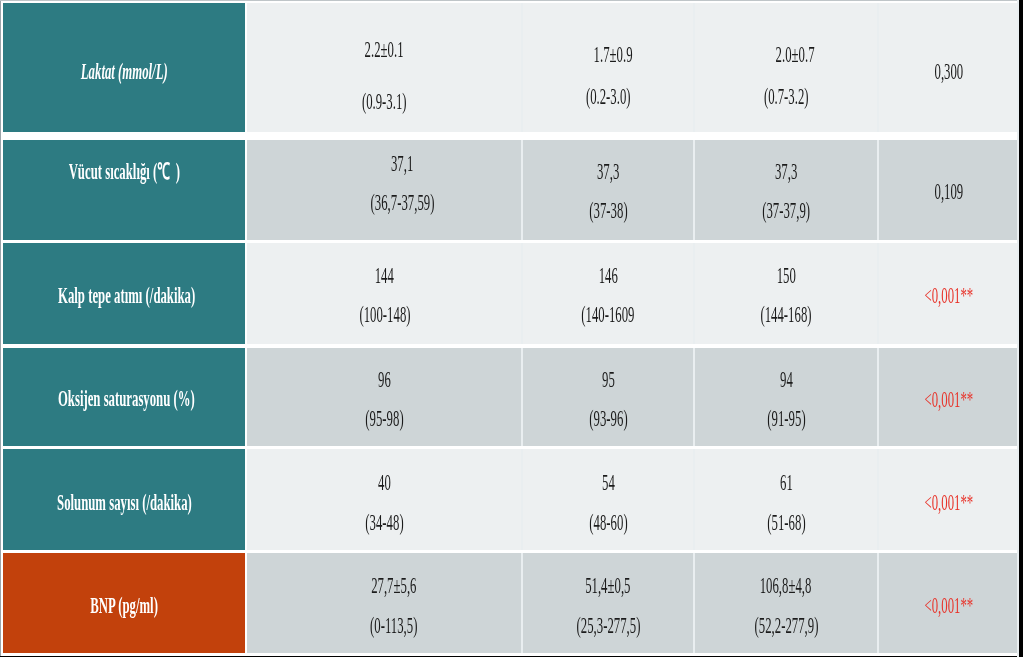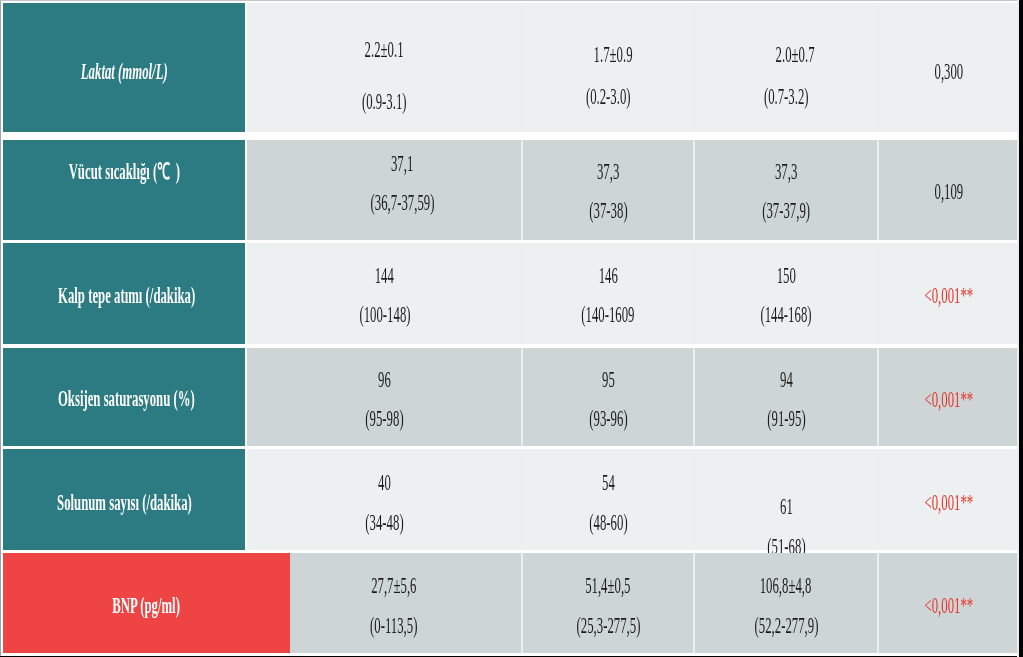--- a/index.html
+++ b/index.html
@@ -121,32 +121,32 @@
         <div class="txt lbl" style="top: 54px;"><span>Solunum sayısı (/dakika)</span></div>
       </div>
       <div class="band" style="left: 247px; top: 449px; width: 275px; height: 101px;">
         <div class="txt val" style="top: 34px;"><span>40</span></div>
         <div class="txt val" style="top: 74px;"><span>(34-48)</span></div>
       </div>
       <div class="band" style="left: 522px; top: 449px; width: 172px; height: 101px;">
         <div class="txt val" style="top: 34px;"><span>54</span></div>
         <div class="txt val" style="top: 74px;"><span>(48-60)</span></div>
       </div>
-      <div class="band" style="left: 694px; top: 449px; width: 184px; height: 76px; margin-top: 24px;">
+      <div class="band" style="left: 694px; top: 449px; width: 184px; height: 76px;">
         <div class="txt val" style="top: 34px;"><span>61</span></div>
         <div class="txt val" style="top: 74px;"><span>(51-68)</span></div>
       </div>
       <div class="band" style="left: 878px; top: 449px; width: 141px; height: 101px;">
         <div class="txt pv sig" style="top: 54px;"><span>&lt;0,001**</span></div>
       </div>
       <div class="vsep" style="left: 521px; top: 449px; height: 101px;"></div>
       <div class="vsep" style="left: 693px; top: 449px; height: 101px;"></div>
       <div class="vsep" style="left: 877px; top: 449px; height: 101px;"></div>
       <div class="band" style="left: 247px; top: 553px; width: 772px; height: 100px; background: rgb(206, 213, 215);"></div>
-      <div class="labelcell" style="left: 3px; top: 553px; width: 242px; height: 100px; background: #ef4444; padding-left: 45px;">
+      <div class="labelcell" style="left: 3px; top: 553px; width: 242px; height: 100px; background: #c2410c;">
         <div class="txt lbl" style="top: 53px;"><span>BNP (pg/ml)</span></div>
       </div>
       <div class="band" style="left: 247px; top: 553px; width: 293px; height: 100px;">
         <div class="txt val" style="top: 33px;"><span>27,7±5,6</span></div>
         <div class="txt val" style="top: 73px;"><span>(0-113,5)</span></div>
       </div>
       <div class="band" style="left: 522px; top: 553px; width: 172px; height: 100px;">
         <div class="txt val" style="top: 33px;"><span>51,4±0,5</span></div>
         <div class="txt val" style="top: 73px;"><span>(25,3-277,5)</span></div>
       </div>

